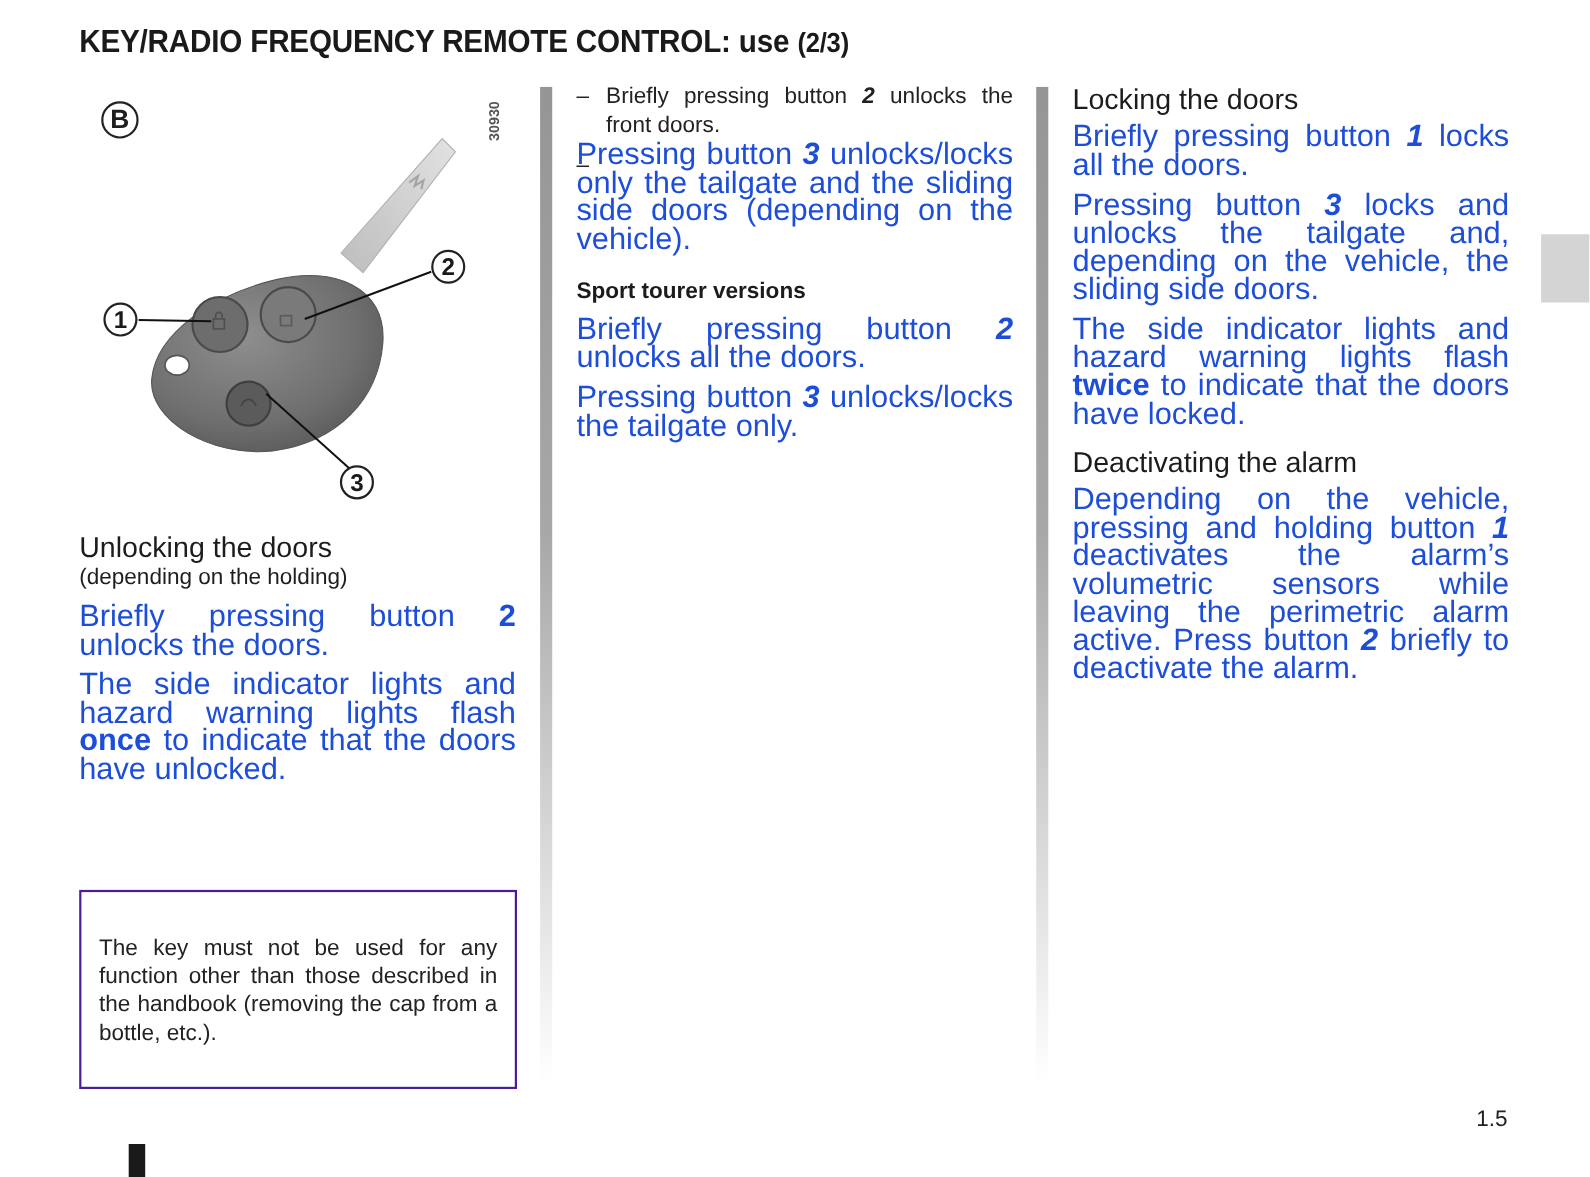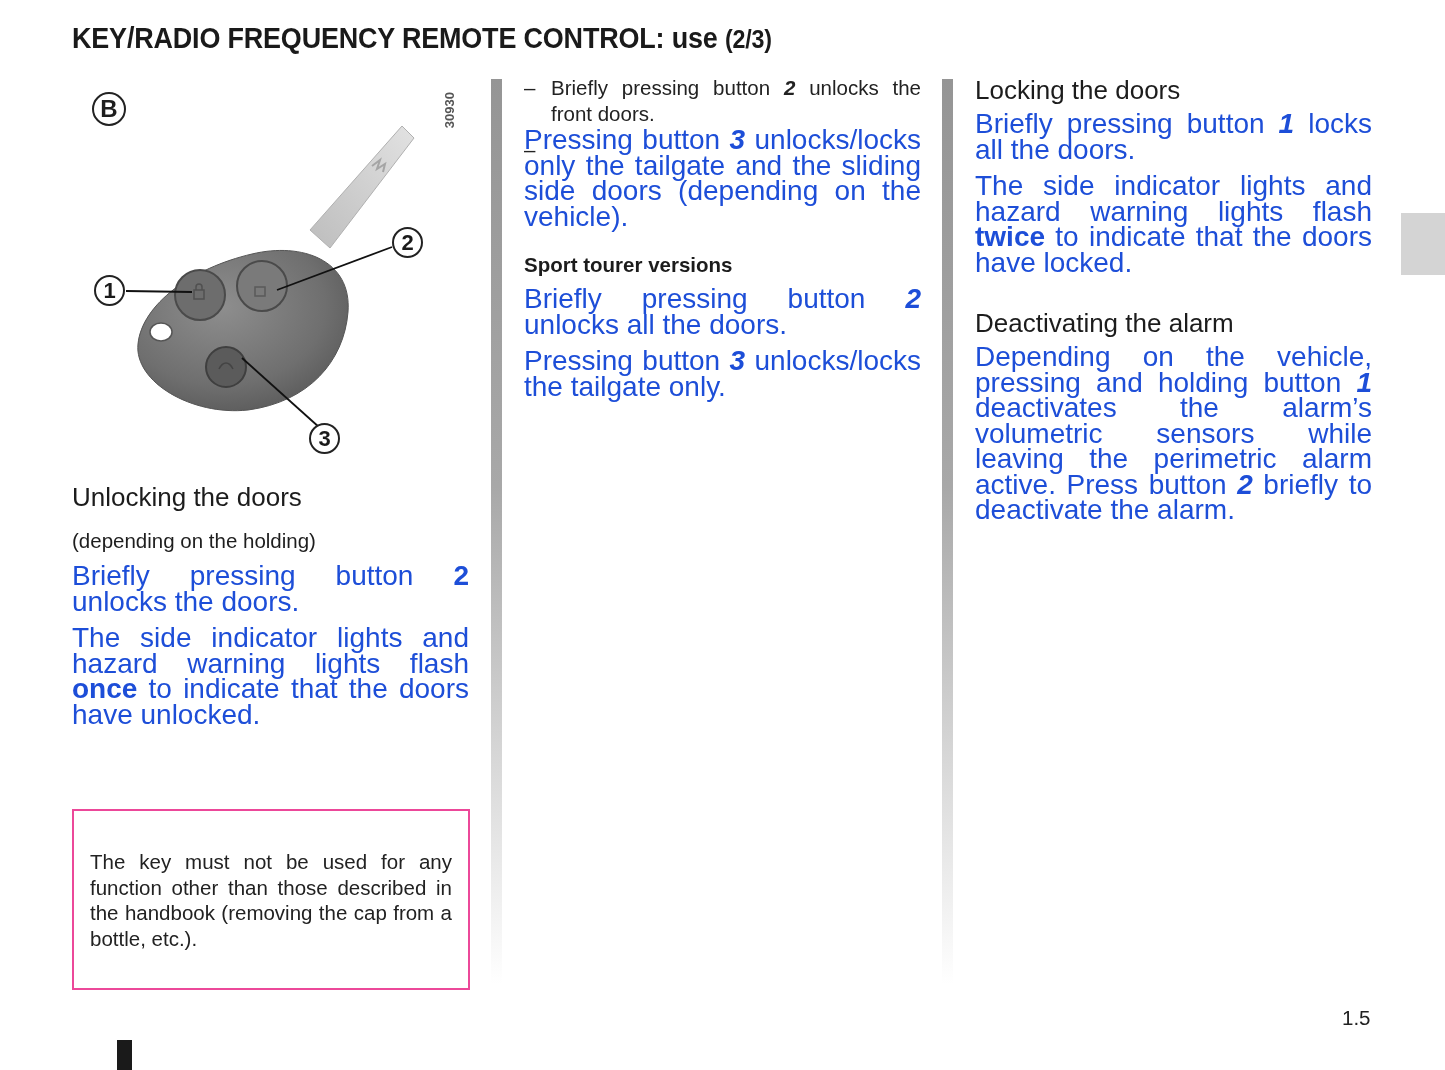--- a/index.html
+++ b/index.html
@@ -85,21 +85,21 @@
       font-size: 22px; font-weight: bold; text-align: center; line-height: 27px;
       color: #1a1a1a;
     }
     .callout-1 { left: 22px; top: 193px; }
     .callout-2 { left: 320px; top: 145px; }
     .callout-3 { left: 237px; top: 341px; }
     .fig-svg { position: absolute; left: 0; top: 0; }
 
     .note-box {
       position: absolute; left: 72px; top: 809px; width: 398px; height: 181px;
-      border: 2px solid #ec4899;
+      border: 2px solid #4c1d95;
       padding: 38px 16px 0 16px;
     }
     .note-box p {
       font-size: 20.5px; line-height: 25.5px;
       text-align: justify; text-align-last: left; color: #222;
     }
 
     .page-number {
       position: absolute; left: 1342px; top: 1006px;
       font-size: 20.5px; color: #222;
@@ -156,21 +156,21 @@
       <line x1="170" y1="276" x2="248" y2="346" stroke="#111" stroke-width="1.8"></line>
     </svg>
     <div class="fig-label-b">B</div>
     <div class="fig-code">30930</div>
     <div class="callout callout-1">1</div>
     <div class="callout callout-2">2</div>
     <div class="callout callout-3">3</div>
   </div>
 
   <div class="col col-left" style="top:482px;">
-    <h2 class="section" style="margin-bottom:16px;">Unlocking the doors</h2>
+    <h2 class="section" style="margin-bottom:0;">Unlocking the doors</h2>
     <span class="sub-note">(depending on the holding)</span>
     <p class="body"><span>Briefly pressing button </span><span class="btn-num-up">2</span><span> unlocks the doors.</span></p>
     <p class="body"><span>The side indicator lights and hazard warning lights flash </span><span class="em">once</span><span> to indicate that the doors have unlocked.</span></p>
   </div>
 
   <div class="note-box">
     <p>The key must not be used for any function other than those described in the handbook (removing the cap from a bottle, etc.).</p>
   </div>
 
   <div class="col col-mid">
@@ -181,21 +181,22 @@
     <p class="body" style="margin-top:-10px;"><span>Pressing button </span><span class="btn-num">3</span><span> unlocks/locks only the tailgate and the sliding side doors (depending on the vehicle).</span></p>
 
     <h3 class="sub" style="margin-top:23px;">Sport tourer versions</h3>
     <p class="body"><span>Briefly pressing button  </span><span class="btn-num">2</span><span>  unlocks all the doors.</span></p>
     <p class="body"><span>Pressing button  </span><span class="btn-num">3</span><span> unlocks/locks the tailgate only.</span></p>
   </div>
 
   <div class="col col-right">
     <h2 class="section">Locking the doors</h2>
     <p class="body"><span>Briefly pressing button </span><span class="btn-num">1</span><span> locks all the doors.</span></p>
+    <p class="body"><span>Pressing button </span><span class="btn-num">3</span><span> locks and unlocks the tailgate and, depending on the vehicle, the sliding side doors.</span></p>
     <p class="body"><span>The side indicator lights and hazard warning lights flash </span><span class="em">twice</span><span> to indicate that the doors have locked.</span></p>
 
-    <h2 class="section" style="margin-top:33px;">Deactivating the alarm</h2>
+    <h2 class="section" style="margin-top:17px;">Deactivating the alarm</h2>
     <p class="body"><span>Depending on the vehicle, pressing and holding button </span><span class="btn-num">1</span><span> deactivates the alarm’s volumetric sensors while leaving the perimetric alarm active. Press button </span><span class="btn-num">2</span><span> briefly to deactivate the alarm.</span></p>
   </div>
 
   <div class="page-number">1.5</div>
   <div class="corner-mark"></div>
 </div>
 
 </body></html>

